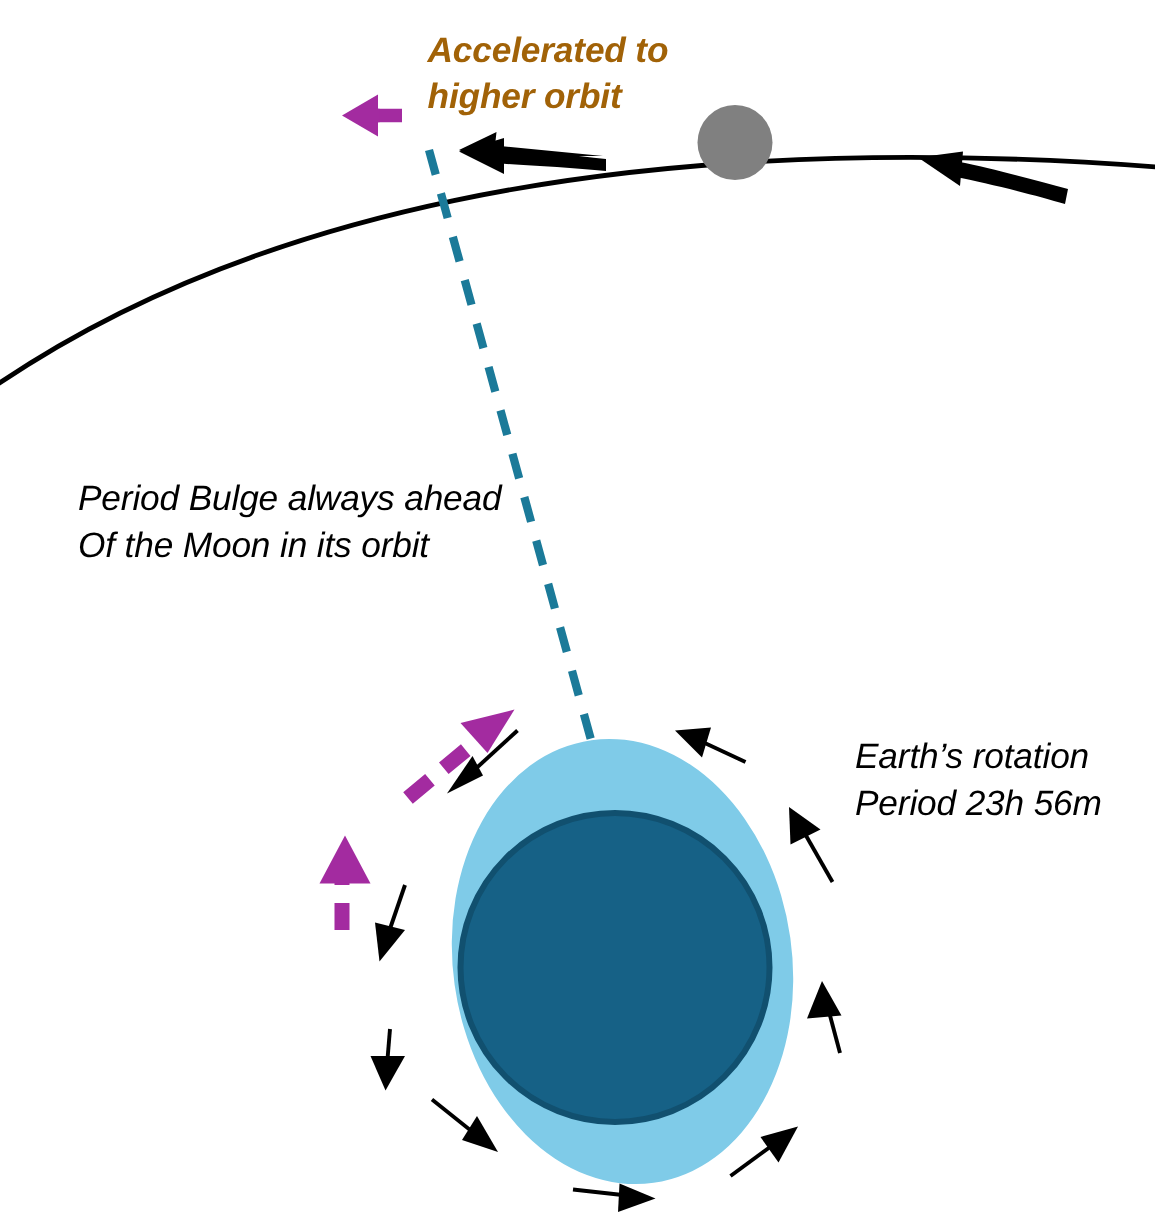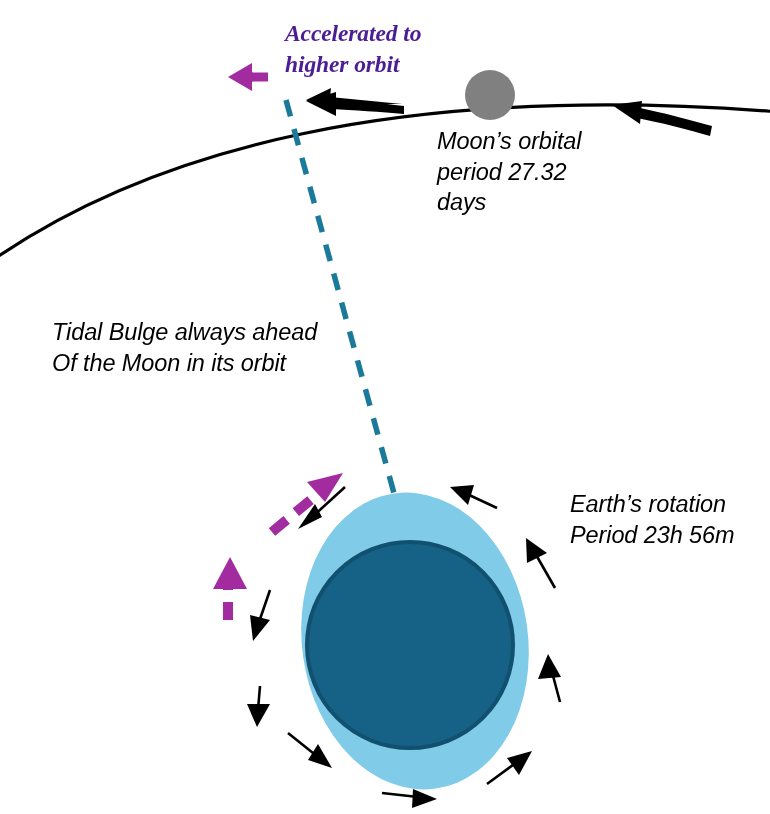--- a/index.html
+++ b/index.html
@@ -36,25 +36,24 @@
     line-height: 1.30;
     margin: 0;
   }
   .label-black {
     color: #000000;
     font-size: 23.5px;
     font-weight: 400;
     letter-spacing: -0.1px;
   }
   .label-magenta {
-    color: #4c1d95;
+    color: #a16207;
     font-size: 23.5px;
     font-weight: bold;
     letter-spacing: -0.1px;
-    font-family: Liberation Serif, serif;
   }
   #label-accelerated {
     left: 285px;
     top: 18px;
     width: 300px;
     text-align: left;
   }
   #label-moon-period {
     left: 437px;
     top: 126px;
@@ -166,24 +165,21 @@
     <g>
       <line x1="228" y1="620" x2="228" y2="585" stroke="#A32BA0" stroke-width="10" stroke-linecap="butt" stroke-dasharray="18 12"></line>
       <polygon points="230,557 213,589 247,589" fill="#A32BA0"></polygon>
     </g>
 
   </svg>
 
   <div class="label label-magenta" id="label-accelerated">Accelerated to
 higher orbit</div>
 
-  <div class="label label-black" id="label-moon-period">Moon’s orbital
-period 27.32
-days</div>
 
-  <div class="label label-black" id="label-tidal-bulge">Tidal Bulge always ahead
+  <div class="label label-black" id="label-tidal-bulge">Period Bulge always ahead
 Of the Moon in its orbit</div>
 
 
   <div class="label label-black" id="label-earth-rotation">Earth’s rotation
 Period 23h 56m</div>
 
 </div>
 
 </body></html>

